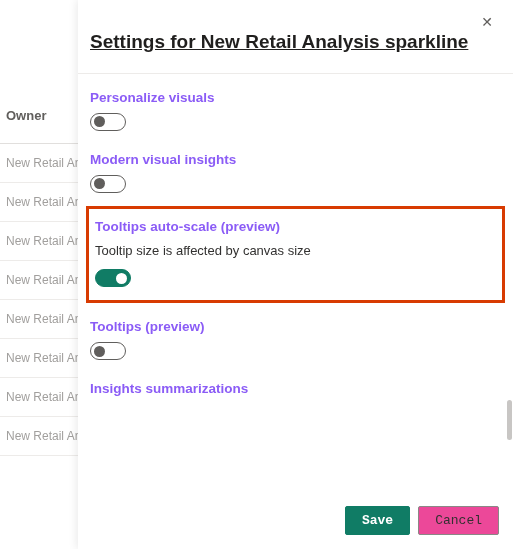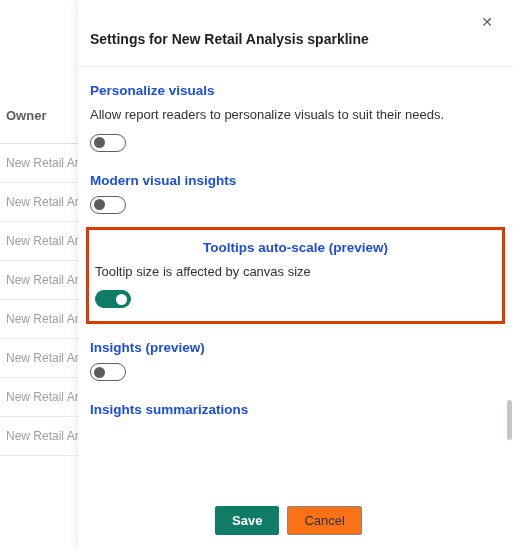--- a/index.html
+++ b/index.html
@@ -46,24 +46,25 @@
       z-index: 1;
       display: flex;
       flex-direction: column;
     }
     .panel-header {
       padding: 30px 24px 18px 12px;
       position: relative;
       border-bottom: 1px solid #edebe9;
     }
     .panel-title {
-      font-size: 14px;
+      font-size: 19px;
       font-weight: 600;
       color: #201f1e;
       line-height: 1.3;
+      text-decoration: underline;
     }
     .close-btn {
       position: absolute;
       top: 10px;
       right: 14px;
       width: 24px;
       height: 24px;
       display: flex;
       align-items: center;
       justify-content: center;
@@ -77,35 +78,35 @@
       flex: 1;
       overflow-y: auto;
       padding: 4px 12px 8px 12px;
     }
     .section {
       padding: 12px 0 6px 0;
     }
     .section-title {
       font-size: 13.5px;
       font-weight: 600;
-      color: #1d4ed8;
+      color: #8b5cf6;
       margin-bottom: 8px;
     }
     .section-desc {
       font-size: 13px;
       color: #323130;
       margin-bottom: 10px;
       line-height: 1.35;
     }
     .highlight {
       border: 3px solid #d83b01;
       padding: 10px 6px 10px 6px;
       margin: 4px -4px 4px -4px;
     }
-    .highlight .section-title { margin-top: 0; text-align: center; }
+    .highlight .section-title { margin-top: 0; }
     .toggle {
       width: 36px;
       height: 18px;
       border-radius: 10px;
       position: relative;
       cursor: pointer;
       display: inline-block;
     }
     .toggle-off {
       border: 1px solid #605e5c;
@@ -131,38 +132,39 @@
       right: 3px;
       top: 2.5px;
       width: 11px;
       height: 11px;
       border-radius: 50%;
       background: #fff;
     }
     .panel-footer {
       padding: 10px 14px 14px 0;
       display: flex;
-      justify-content: center;
+      justify-content: flex-end;
       gap: 8px;
+      font-family: Liberation Mono, monospace;
     }
     .btn {
       padding: 6px 16px;
       font-size: 13px;
       border-radius: 2px;
       cursor: pointer;
       font-family: inherit;
     }
     .btn-primary {
       background: #107c65;
       color: #fff;
       border: 1px solid #107c65;
       font-weight: 600;
     }
     .btn-secondary {
-      background: #f97316;
+      background: #ec4899;
       color: #323130;
       border: 1px solid #8a8886;
     }
     .scroll-indicator {
       position: absolute;
       right: 1px;
       top: 400px;
       width: 5px;
       height: 40px;
       background: #c8c6c4;
@@ -191,37 +193,36 @@
     <button class="close-btn">
       <span>✕</span>
     </button>
     <h1 class="panel-title">Settings for New Retail Analysis sparkline</h1>
   </div>
 
   <div class="panel-body">
 
     <div class="section">
       <div class="section-title">Personalize visuals</div>
-      <div class="section-desc">Allow report readers to personalize visuals to suit their needs.</div>
       <div class="toggle toggle-off"></div>
     </div>
 
     <div class="section">
       <div class="section-title">Modern visual insights</div>
       <div class="toggle toggle-off"></div>
     </div>
 
     <div class="section highlight">
       <div class="section-title">Tooltips auto-scale (preview)</div>
       <div class="section-desc">Tooltip size is affected by canvas size</div>
       <div class="toggle toggle-on"></div>
     </div>
 
     <div class="section">
-      <div class="section-title">Insights (preview)</div>
+      <div class="section-title">Tooltips (preview)</div>
       <div class="toggle toggle-off"></div>
     </div>
 
     <div class="section">
       <div class="section-title">Insights summarizations</div>
 
     </div>
 
   </div>
 

